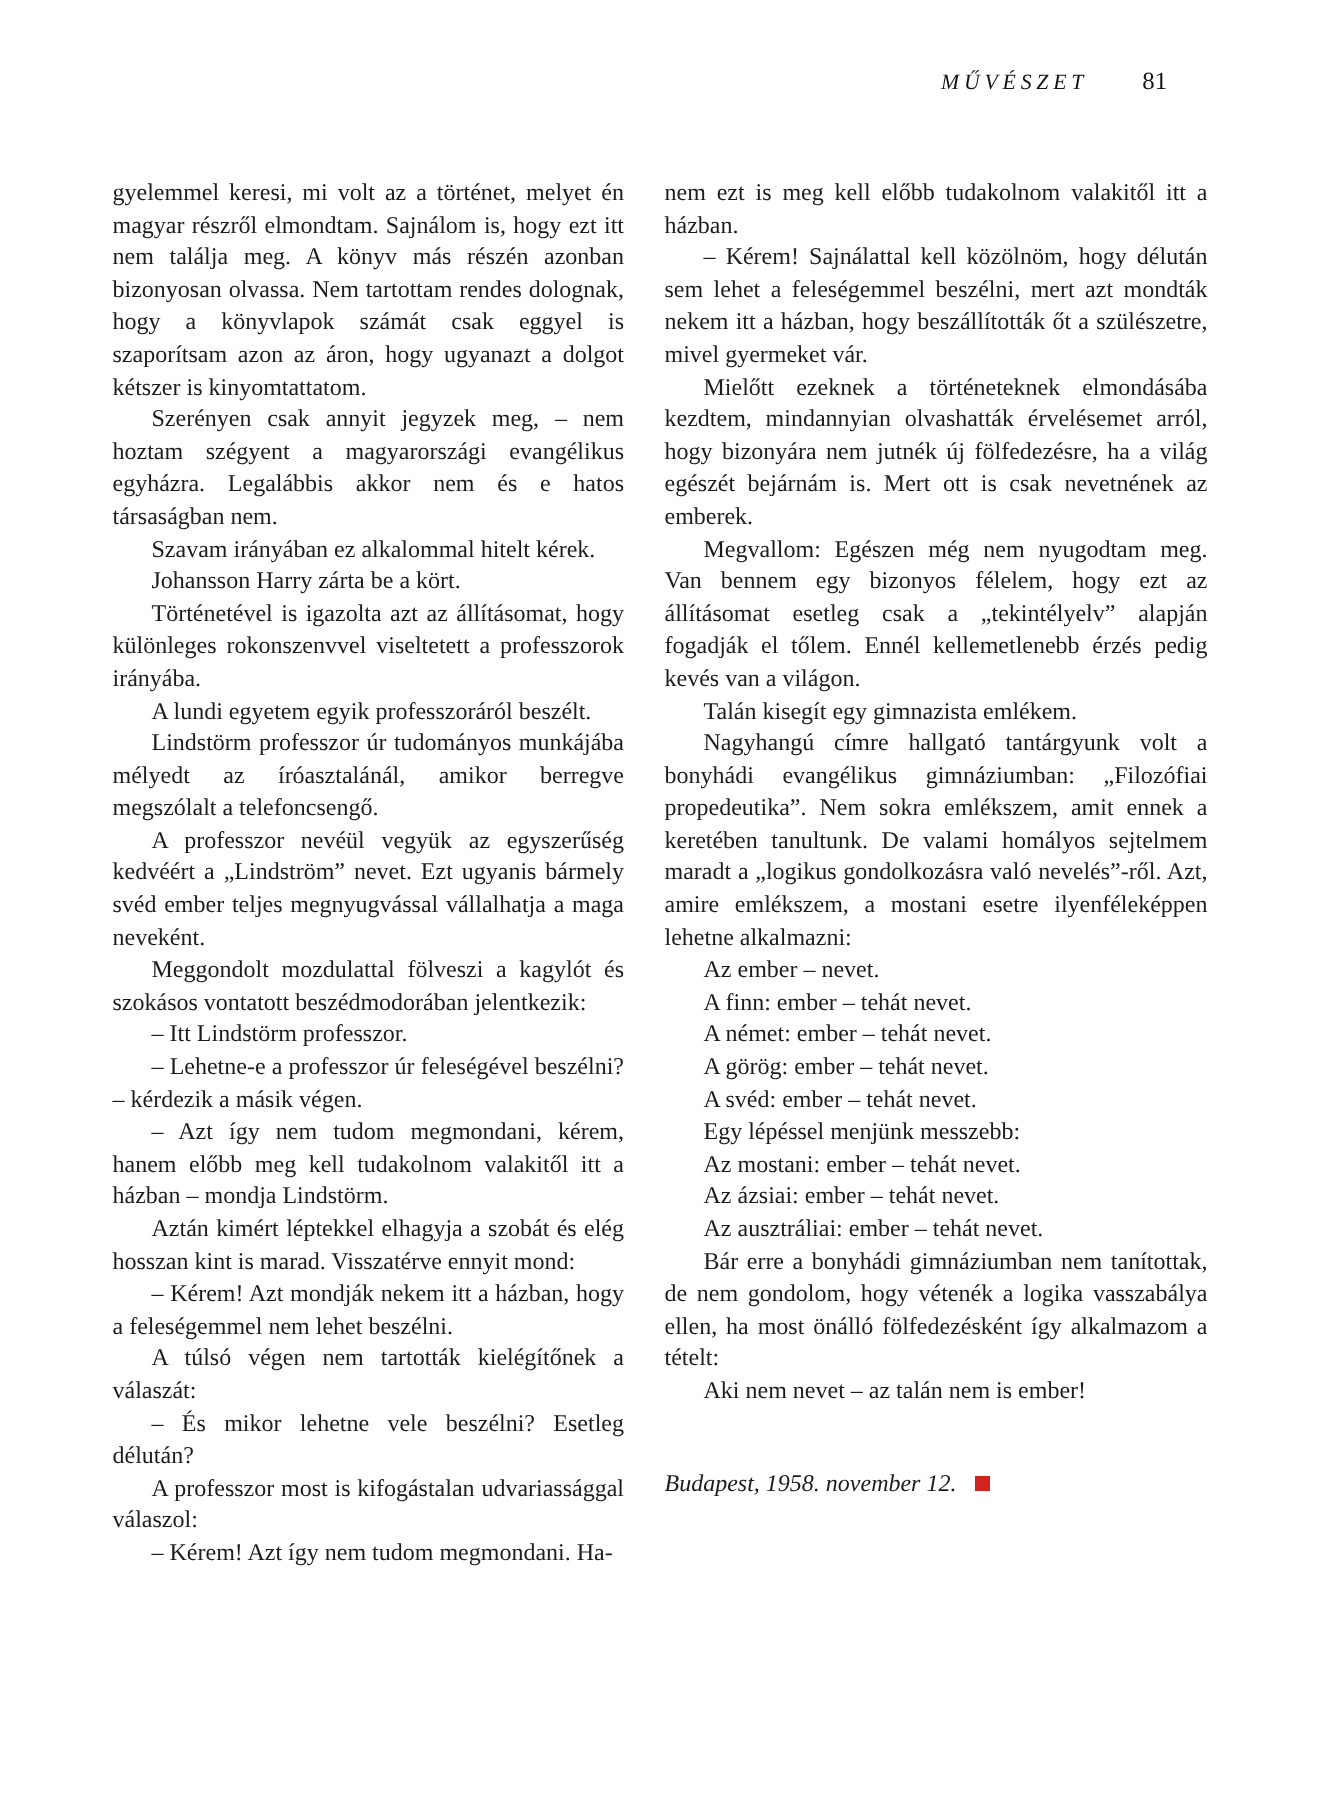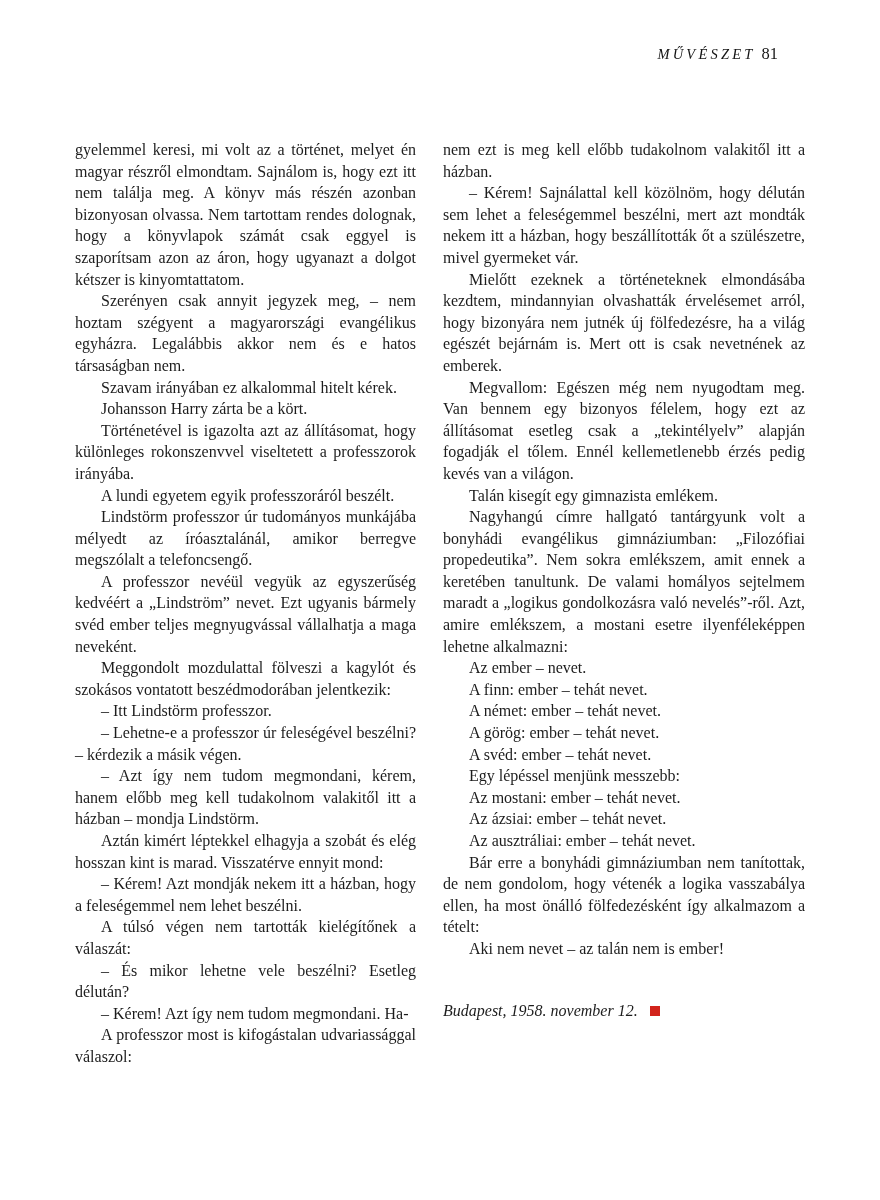--- a/index.html
+++ b/index.html
@@ -3,29 +3,29 @@
 <meta charset="utf-8">
 <style>
   html,body{margin:0;padding:0;}
   body{
     width:880px;height:1200px;position:relative;overflow:hidden;
     background:#ffffff;color:#1f1f1f;
     font-family:"Liberation Serif","DejaVu Serif",serif;
   }
   .header{
     position:absolute;top:44px;right:102px;
-    display:flex;align-items:baseline;gap:6px;
+    display:flex;align-items:baseline;gap:36px;
   }
   .section-title{
     font-style:italic;font-size:14.5px;letter-spacing:3.2px;
     color:#141414;
   }
   .page-number{font-size:16.5px;color:#141414;}
   .col{
-    position:absolute;top:139px;
+    position:absolute;top:118px;
     font-size:16px;line-height:21.6px;
     text-align:justify;text-justify:inter-word;
     hyphens:auto;-webkit-hyphens:auto;
     color:#1c1c1c;
   }
   #left-column{left:75px;width:341px;}
   #right-column{left:443px;width:362px;}
   p.para{margin:0;text-indent:26px;}
   p.para.noindent{text-indent:0;}
   .signature{margin-top:40px;text-indent:0;white-space:nowrap;}
@@ -53,22 +53,22 @@
     <p class="para">Lindstörm professzor úr tudományos munkájába mélyedt az íróasztalánál, amikor berregve megszólalt a telefoncsengő.</p>
     <p class="para">A professzor nevéül vegyük az egyszerűség kedvéért a „Lindström” nevet. Ezt ugyanis bármely svéd ember teljes megnyugvással vállalhatja a maga neveként.</p>
     <p class="para">Meggondolt mozdulattal fölveszi a kagylót és szokásos vontatott beszédmodorában jelentkezik:</p>
     <p class="para">– Itt Lindstörm professzor.</p>
     <p class="para">– Lehetne-e a professzor úr feleségével beszélni? – kérdezik a másik végen.</p>
     <p class="para">– Azt így nem tudom megmondani, kérem, hanem előbb meg kell tudakolnom valakitől itt a házban – mondja Lindstörm.</p>
     <p class="para">Aztán kimért léptekkel elhagyja a szobát és elég hosszan kint is marad. Visszatérve ennyit mond:</p>
     <p class="para">– Kérem! Azt mondják nekem itt a házban, hogy a feleségemmel nem lehet beszélni.</p>
     <p class="para">A túlsó végen nem tartották kielégítőnek a válaszát:</p>
     <p class="para">– És mikor lehetne vele beszélni? Esetleg délután?</p>
+    <p class="para">A professzor most is kifogástalan udvariassággal válaszol:</p>
     <p class="para">– Kérem! Azt így nem tudom megmondani. Ha-</p>
-    <p class="para">A professzor most is kifogástalan udvariassággal válaszol:</p>
   </div>
 
 <div class="col" id="right-column">
   <div id="right-paras">
       <p class="para noindent">nem ezt is meg kell előbb tudakolnom valakitől itt a házban.</p>
       <p class="para">– Kérem! Sajnálattal kell közölnöm, hogy délután sem lehet a feleségemmel beszélni, mert azt mondták nekem itt a házban, hogy beszállították őt a szülészetre, mivel gyermeket vár.</p>
       <p class="para">Mielőtt ezeknek a történeteknek elmondásába kezdtem, mindannyian olvashatták érvelésemet arról, hogy bizonyára nem jutnék új fölfedezésre, ha a világ egészét bejárnám is. Mert ott is csak nevetnének az emberek.</p>
       <p class="para">Megvallom: Egészen még nem nyugodtam meg. Van bennem egy bizonyos félelem, hogy ezt az állításomat esetleg csak a „tekintélyelv” alapján fogadják el tőlem. Ennél kellemetlenebb érzés pedig kevés van a világon.</p>
       <p class="para">Talán kisegít egy gimnazista emlékem.</p>
       <p class="para">Nagyhangú címre hallgató tantárgyunk volt a bonyhádi evangélikus gimnáziumban: „Filozófiai propedeutika”. Nem sokra emlékszem, amit ennek a keretében tanultunk. De valami homályos sejtelmem maradt a „logikus gondolkozásra való nevelés”-ről. Azt, amire emlékszem, a mostani esetre ilyenféleképpen lehetne alkalmazni:</p>

